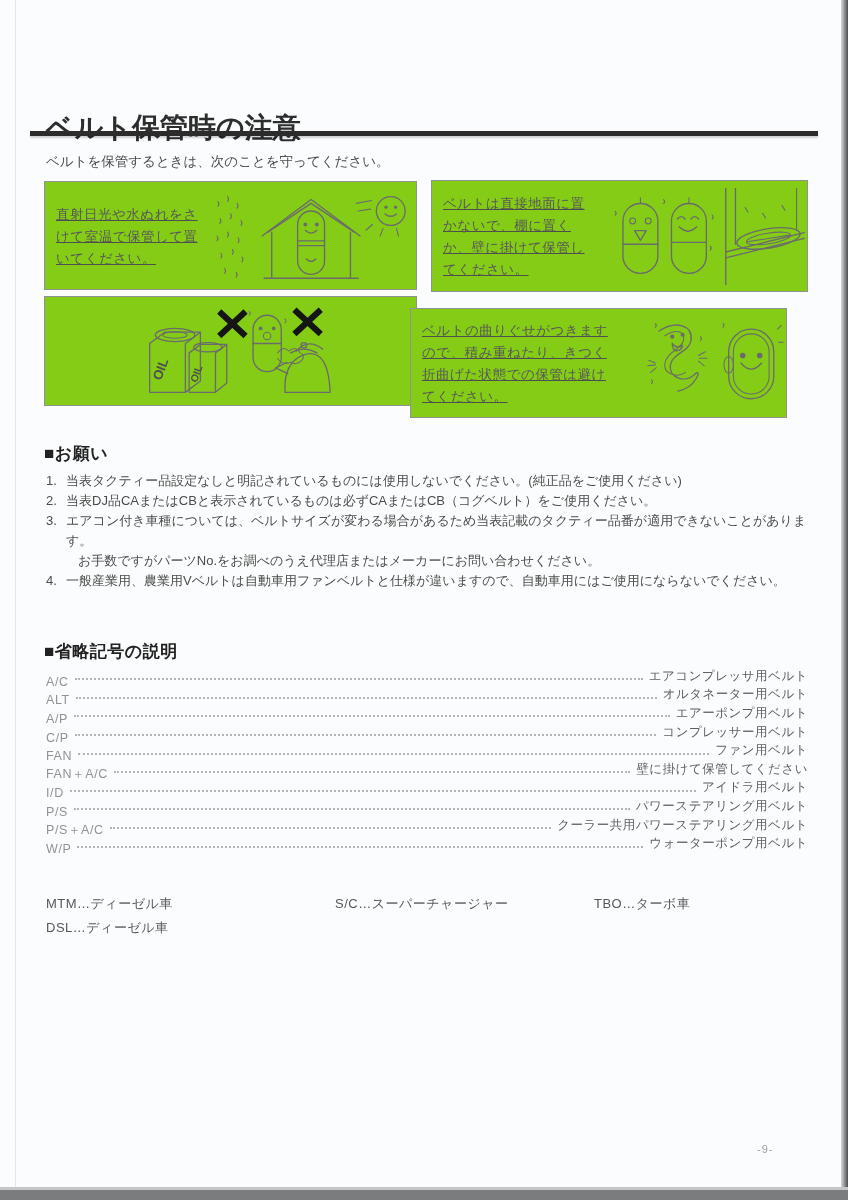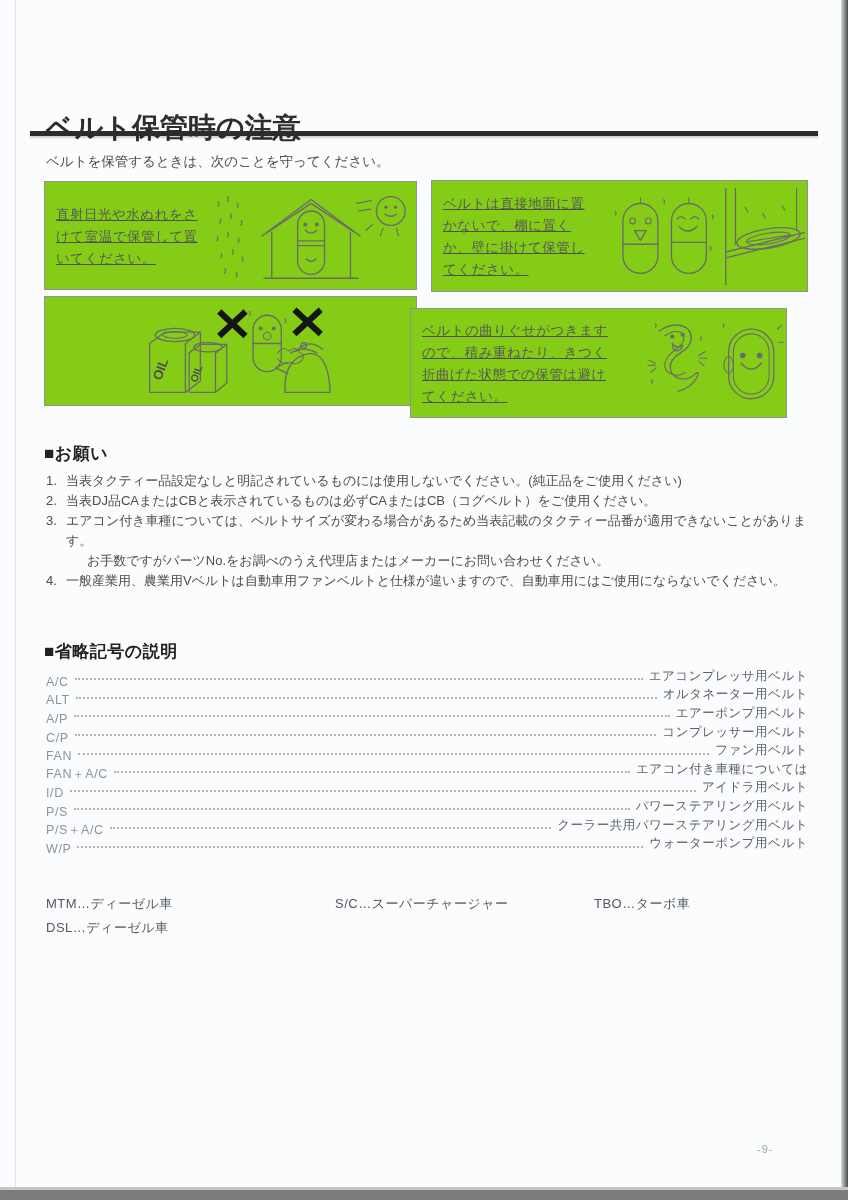--- a/index.html
+++ b/index.html
@@ -38,21 +38,21 @@
   .f{fill:#6b6b6b; stroke:none;}
   .x{fill:none; stroke:#151515; stroke-width:6.5; stroke-linecap:butt;}
   .oil{fill:#4e4e4e; font-weight:bold; font-family:"Liberation Sans",sans-serif;}
   .sec-heading{
     position:absolute; left:44px; font-size:17px; font-weight:bold; color:#222;
     letter-spacing:0.5px;
   }
   .notes{position:absolute; left:46px; top:471px; width:764px; font-size:13px; color:#4c4c4c;}
   .note-row{display:flex; line-height:20px;}
   .note-num{width:20px; flex:none;}
-  .note-cont{margin-left:41px; line-height:20px;}
+  .note-cont{margin-left:32px; line-height:20px;}
   .abbr{position:absolute; left:46px; top:667px; width:762px;}
   .abbr-row{display:flex; align-items:center; height:18.6px; font-size:12.5px;}
   .abbr-code{color:#8f9499; letter-spacing:0.6px; flex:none;margin-top:11px;}
   .abbr-leader{flex:1; border-bottom:2px dotted #b2b5b7; margin:0 6px; transform:translateY(3px);}
   .abbr-meaning{color:#5d6165; flex:none; letter-spacing:0.5px;}
   .legend{
     position:absolute; left:46px; top:895px; width:740px;
     display:grid; grid-template-columns:289px 259px auto; row-gap:6px;
     font-size:13px; color:#55585c; letter-spacing:0.5px;
   }
@@ -244,21 +244,21 @@
       <span class="abbr-meaning">コンプレッサー用ベルト</span>
     </div>
     <div class="abbr-row">
       <span class="abbr-code">FAN</span>
       <span class="abbr-leader"></span>
       <span class="abbr-meaning">ファン用ベルト</span>
     </div>
     <div class="abbr-row">
       <span class="abbr-code">FAN＋A/C</span>
       <span class="abbr-leader"></span>
-      <span class="abbr-meaning">エアコン付き車種については</span>
+      <span class="abbr-meaning">壁に掛けて保管してください</span>
     </div>
     <div class="abbr-row">
       <span class="abbr-code">I/D</span>
       <span class="abbr-leader"></span>
       <span class="abbr-meaning">アイドラ用ベルト</span>
     </div>
     <div class="abbr-row">
       <span class="abbr-code">P/S</span>
       <span class="abbr-leader"></span>
       <span class="abbr-meaning">パワーステアリング用ベルト</span>

